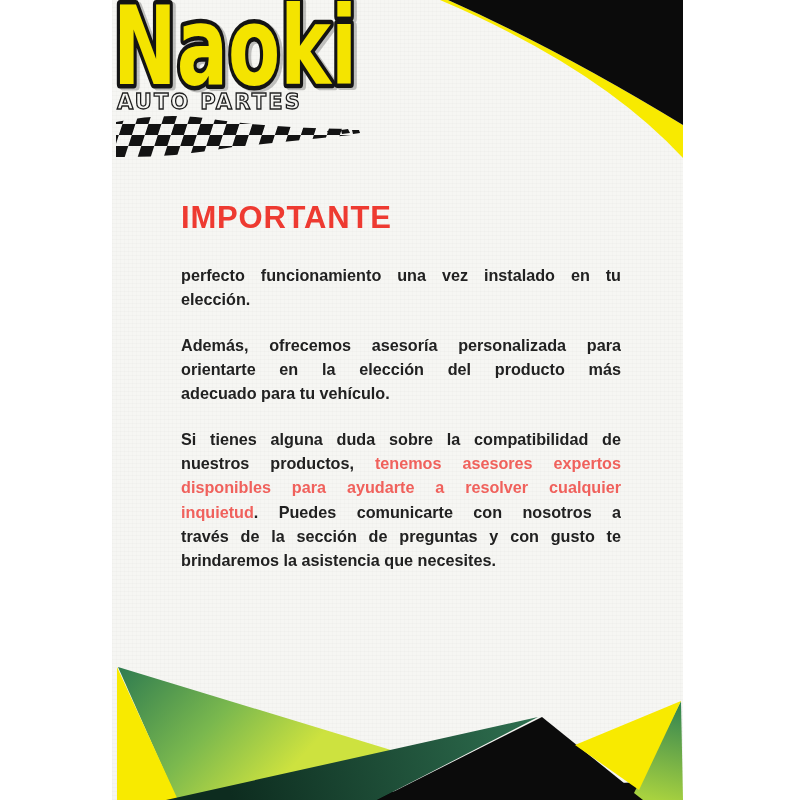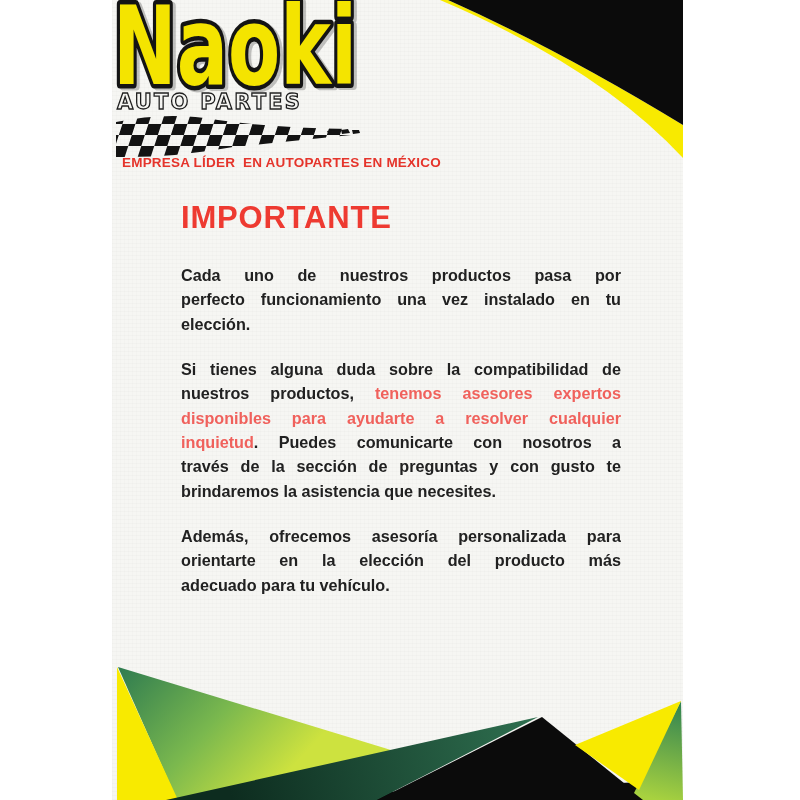--- a/index.html
+++ b/index.html
@@ -78,42 +78,40 @@
       <pattern id="chk" width="26" height="22" patternUnits="userSpaceOnUse" patternTransform="skewX(-18)">
         <rect width="26" height="22" fill="none"></rect>
         <rect x="0" y="0" width="13" height="11" fill="#131313"></rect>
         <rect x="13" y="11" width="13" height="11" fill="#131313"></rect>
       </pattern>
     </defs>
     <path d="M3,9 Q55,-2 105,7 Q160,15 238,16 L238,22 Q170,29 120,34 Q60,45 3,44 Z" fill="url(#chk)"></path>
     <path d="M214,18 l9,-1 2,4 -9,1 Z M228,17 l7,-1 2,4 -8,1 Z M239,17 l7,0 1,3 -7,1 Z" fill="#131313"></path>
   </svg>
 
-  <div class="tagline">EMPRESA LÍDER  EN AUTOPARTES EN MÉXICO</div>
 
   <div class="content">
     <h1 class="page-title">IMPORTANTE</h1>
     <div id="body-paragraphs">
         <div class="para">
-          <div class="jline"><span>Cada uno de nuestros productos pasa por</span></div>
           <div class="jline"><span>perfecto funcionamiento una vez instalado en tu</span></div>
           <div class="jline last"><span>elección.</span></div>
+        </div>
+        <div class="para">
+          <div class="jline"><span>Además, ofrecemos asesoría personalizada para</span></div>
+          <div class="jline"><span>orientarte en la elección del producto más</span></div>
+          <div class="jline last"><span>adecuado para tu vehículo.</span></div>
         </div>
         <div class="para">
           <div class="jline"><span>Si tienes alguna duda sobre la compatibilidad de</span></div>
           <div class="jline"><span>nuestros productos, </span><span class="accent">tenemos asesores expertos</span></div>
           <div class="jline"><span class="accent">disponibles para ayudarte a resolver cualquier</span></div>
           <div class="jline"><span class="accent">inquietud</span><span>. Puedes comunicarte con nosotros a</span></div>
           <div class="jline"><span>través de la sección de preguntas y con gusto te</span></div>
           <div class="jline last"><span>brindaremos la asistencia que necesites.</span></div>
-        </div>
-        <div class="para">
-          <div class="jline"><span>Además, ofrecemos asesoría personalizada para</span></div>
-          <div class="jline"><span>orientarte en la elección del producto más</span></div>
-          <div class="jline last"><span>adecuado para tu vehículo.</span></div>
         </div>
       </div>
   </div>
 
   <svg class="bottom-svg" width="571" height="140" viewBox="0 0 571 140" preserveAspectRatio="none">
     <defs>
       <linearGradient id="gradL" gradientUnits="userSpaceOnUse" x1="6" y1="7" x2="150" y2="140">
         <stop offset="0" stop-color="#2e7b50"></stop>
         <stop offset="0.55" stop-color="#7ab84e"></stop>
         <stop offset="1" stop-color="#cde23f"></stop>

